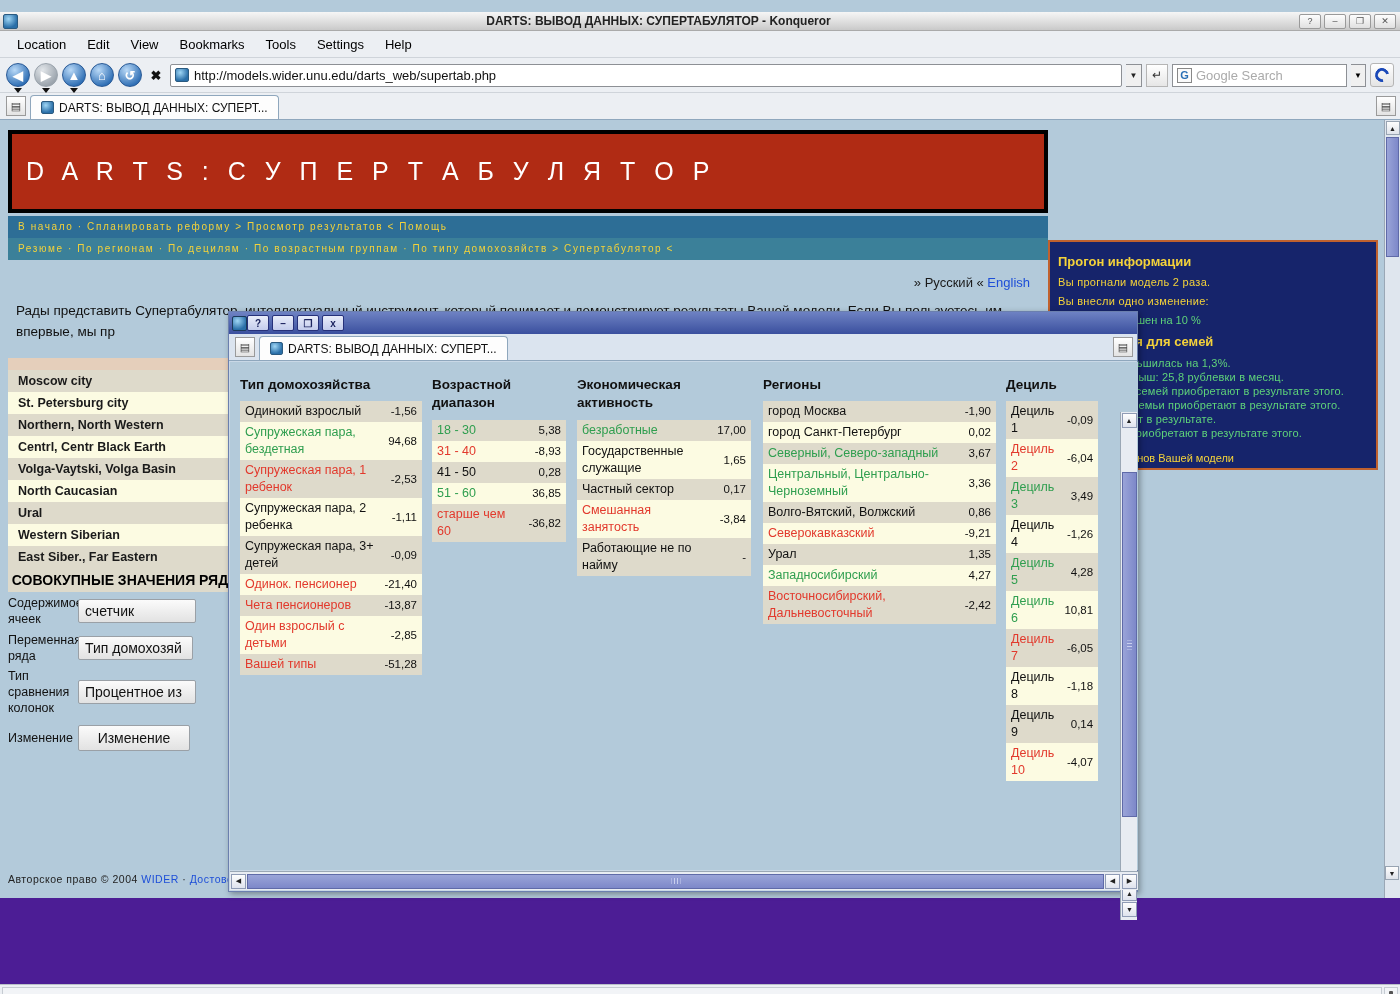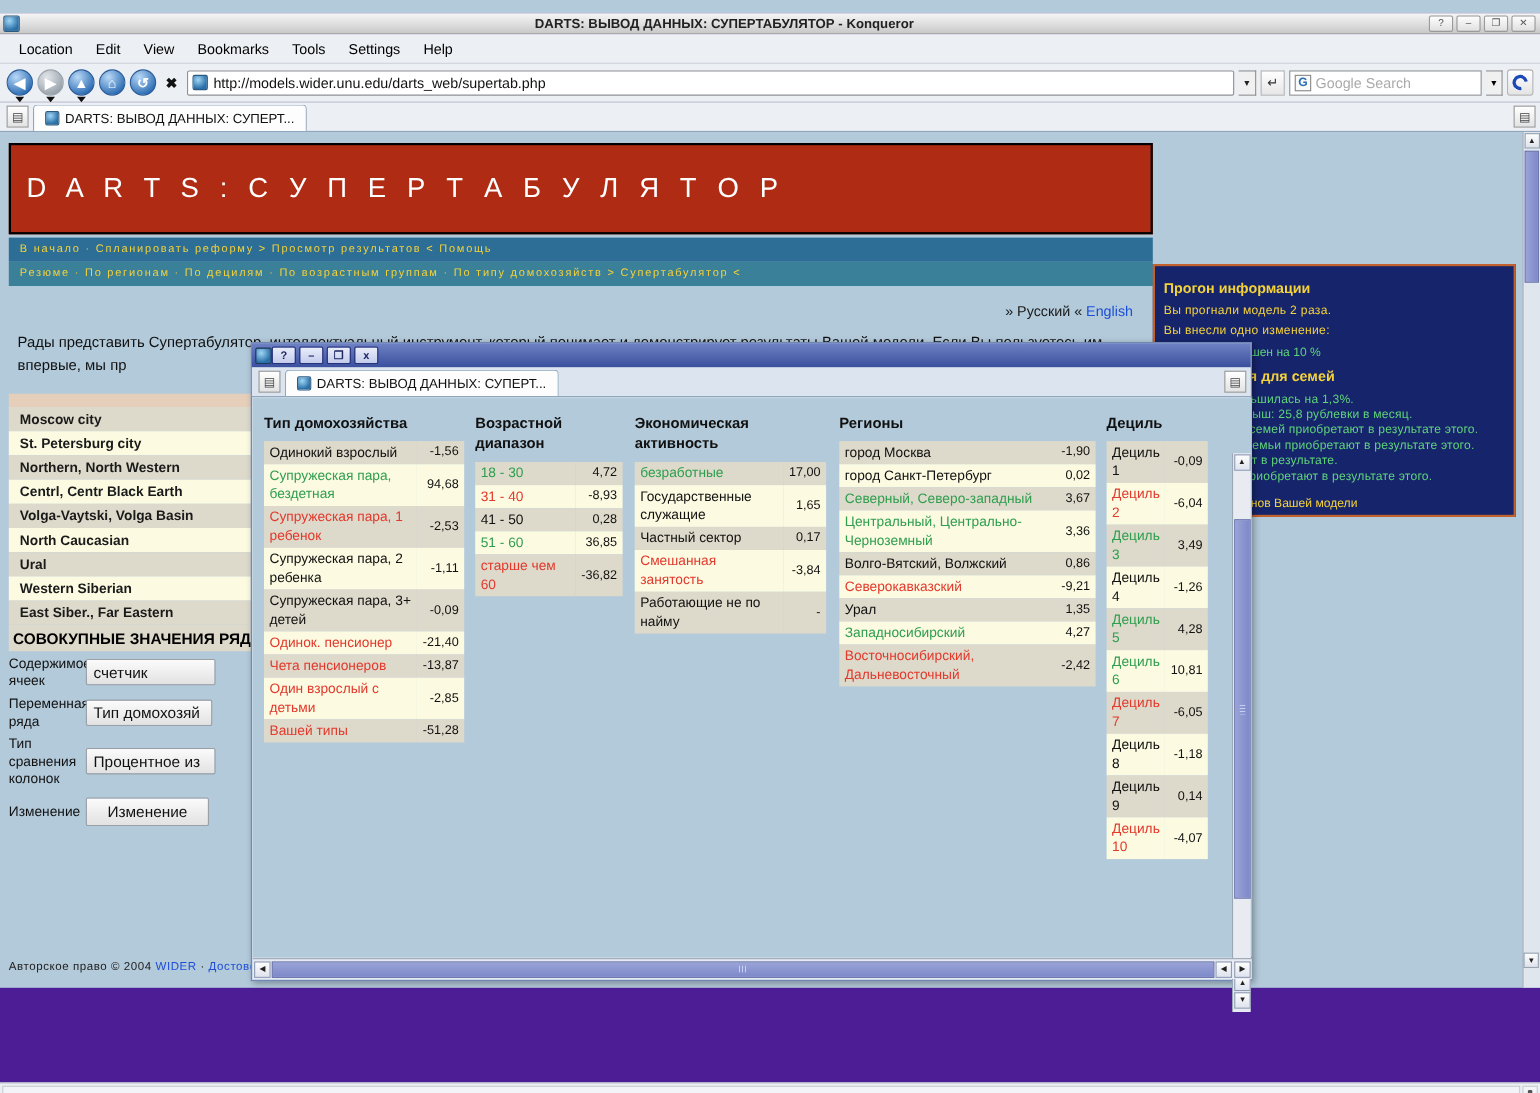--- a/index.html
+++ b/index.html
@@ -105,21 +105,21 @@
   .page {
     position:absolute; left:0; top:108px; width:1400px; height:778px;
     background:#b3cada; overflow:hidden;
   }
   .page-scrollv { position:absolute; right:0; top:0; width:16px; height:778px;
     background:#dfe6ee; border-left:1px solid #9aa7b5; }
   .page-inner { position:absolute; left:0; top:0; width:1384px; height:778px; }
 
   .red-banner {
     position:absolute; left:8px; top:10px; width:1040px; height:83px;
-    background:#b02b14; border:2px solid #000000;
+    background:#b02b14; border:4px solid #000000;
     display:flex; align-items:center;
   }
   .red-banner .bt { color:#fff; font-size:25px; letter-spacing:6px; padding-left:14px; font-weight:400; }
 
   .nav1 { position:absolute; left:8px; top:96px; width:1040px; height:22px; background:#2d6e96; }
   .nav2 { position:absolute; left:8px; top:118px; width:1040px; height:22px; background:#3b8099; }
   .navtext { font-size:10px; letter-spacing:1.6px; padding-left:10px; line-height:22px; color:#f4d23a; white-space:nowrap; }
 
   .langline { position:absolute; left:0; top:155px; width:1030px; text-align:right; font-size:13px; color:#1a1a1a; }
   .langline .en { color:#1d4ed8; }
@@ -447,21 +447,21 @@
             </tbody>
               </table>
           </div>
 
           <div class="col" style="width:145px;">
             <div class="colhead" style="width:110px;">Возрастной диапазон</div>
             <table class="tbl" style="width:134px; margin-top:8px;">
               <tbody>
                   <tr class="a">
                     <td class="c-green">18 - 30</td>
-                    <td class="val">4,72</td>
+                    <td class="val">5,38</td>
                   </tr>
               <tr class="b">
                     <td class="c-red">31 - 40</td>
                     <td class="val">-8,93</td>
                   </tr>
               <tr class="a">
                     <td class="c-black">41 - 50</td>
                     <td class="val">0,28</td>
                   </tr>
               <tr class="b">

